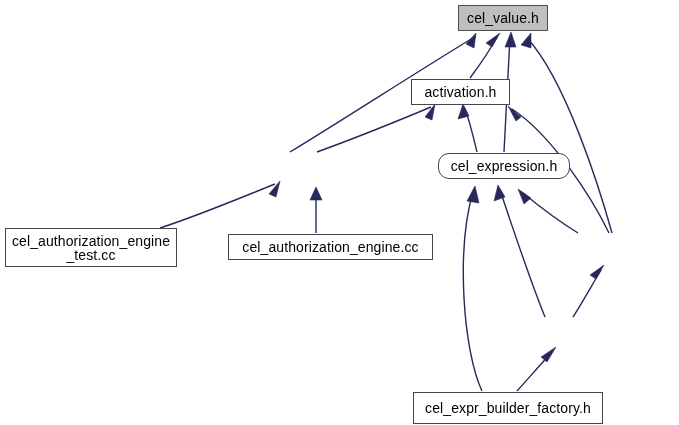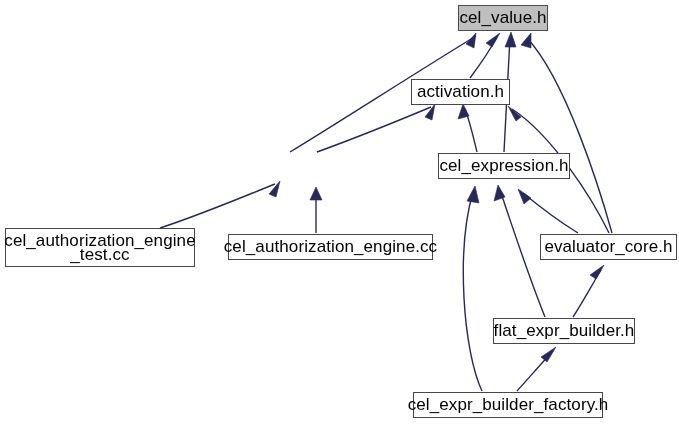--- a/index.html
+++ b/index.html
@@ -40,21 +40,21 @@
   .node-box {
     position: absolute;
     box-sizing: border-box;
     border: 1px solid #464646;
     background: #ffffff;
     display: flex;
     align-items: center;
     justify-content: center;
     text-align: center;
     color: #000000;
-    font-size: 17px;
+    font-size: 14px;
     line-height: 14px;
     letter-spacing: 0.1px;
     white-space: pre-line;
     z-index: 5;
   }
   .node-box.root-node {
     background: #bfbfbf;
     border: 1px solid #4d4d4d;
   }
   .node-label {
@@ -92,20 +92,18 @@
       <polygon class="edge-head" points="498,185 494,201 505,197" fill="#27285c" stroke="#27285c"></polygon>
       <path class="edge-path" d="M 573 317 C 582 303 592 285 601 270" stroke="#27285c"></path>
       <polygon class="edge-head" points="604,265 596,279 590,275" fill="#27285c" stroke="#27285c"></polygon>
       <path class="edge-path" d="M 482 391 C 463 350 456 250 473 192" stroke="#27285c"></path>
       <polygon class="edge-head" points="475,186 467,201 479,203" fill="#27285c" stroke="#27285c"></polygon>
       <path class="edge-path" d="M 517 391 C 527 380 540 365 552 352" stroke="#27285c"></path>
       <polygon class="edge-head" points="556,347 547,362 541,357" fill="#27285c" stroke="#27285c"></polygon>
     </svg>
 <div class="node-box root-node" style="left: 458px; top: 5px; width: 90px; height: 26px;"><span class="node-label">cel_value.h</span></div>
     <div class="node-box" style="left: 411px; top: 79px; width: 99px; height: 26px; text-align: center;"><span class="node-label">activation.h</span></div>
-    <div class="node-box" style="left: 438px; top: 153px; width: 132px; height: 26px;"><span class="node-label">cel_expression.h</span></div>
-    <div class="node-box" style="left: 5px; top: 228px; width: 190px; height: 39px;"><span class="node-label">cel_authorization_engine
+    <div class="node-box" style="left: 438px; top: 153px; width: 132px; height: 26px; border-radius: 11px;"><span class="node-label">cel_expression.h</span></div>
+    <div class="node-box" style="left: 5px; top: 228px; width: 172px; height: 39px;"><span class="node-label">cel_authorization_engine
 _test.cc</span></div>
     <div class="node-box" style="left: 228px; top: 234px; width: 205px; height: 26px;"><span class="node-label">cel_authorization_engine.cc</span></div>
-    <div class="node-box" style="left: 540px; top: 234px; width: 137px; height: 26px;"><span class="node-label">evaluator_core.h</span></div>
-    <div class="node-box" style="left: 493px; top: 318px; width: 142px; height: 26px;"><span class="node-label">flat_expr_builder.h</span></div>
-    <div class="node-box" style="left: 413px; top: 392px; width: 190px; height: 26px;"><span class="node-label">cel_expr_builder_factory.h</span></div>
+    <div class="node-box" style="left: 413px; top: 392px; width: 190px; height: 32px;"><span class="node-label">cel_expr_builder_factory.h</span></div>
   </div>
 
 </body></html>

